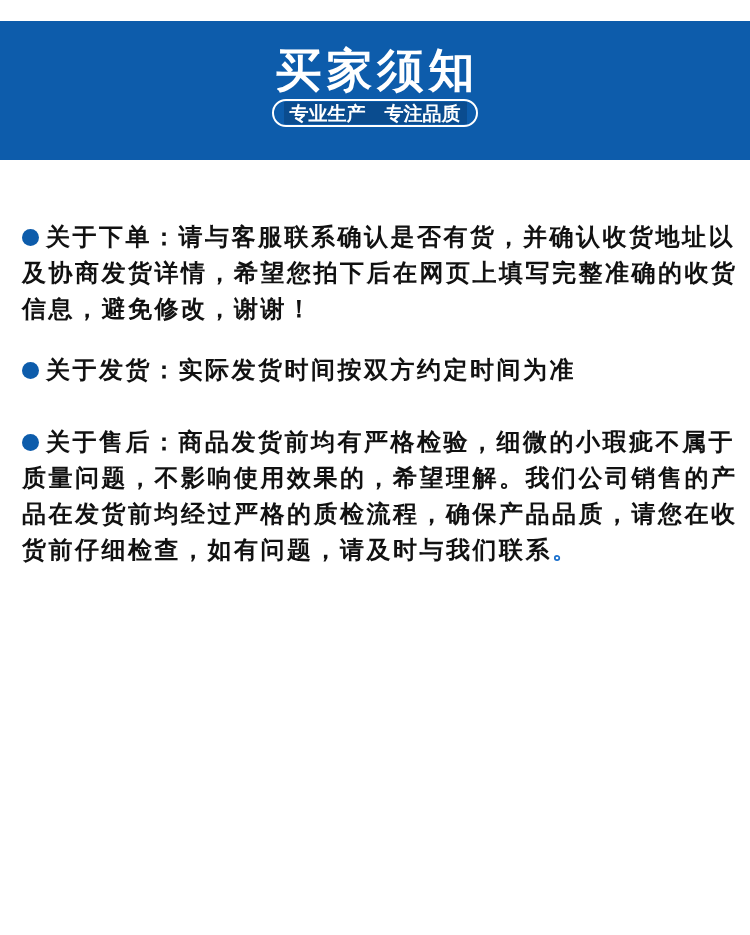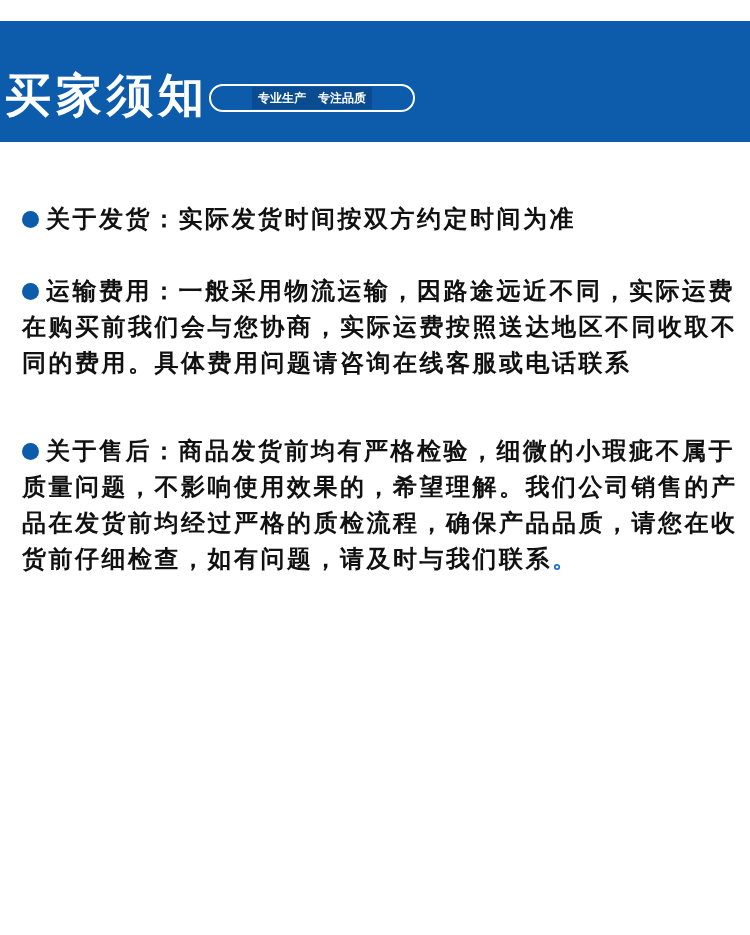--- a/index.html
+++ b/index.html
@@ -8,24 +8,24 @@
     width:750px;
     height:935px;
     background:#ffffff;
     overflow:hidden;
     font-family:"DejaVu Sans","Liberation Sans",sans-serif;
   }
   
   .banner{
     margin-top:21px;
     width:750px;
-    height:121px;
+    height:139px;
     background:var(--banner-blue,#0d5cab);
     display:flex;
-    flex-direction:row;
+    flex-direction:column;
     align-items:center;
     justify-content:flex-start;
     padding-top:26px;
     box-sizing:border-box;
   }
   .banner-title{
     color:#ffffff;
     font-size:46px;
     font-weight:bold;
     line-height:46px;
@@ -40,21 +40,21 @@
     box-sizing:border-box;
     border:2px solid #ffffff;
     border-radius:999px;
     display:flex;
     align-items:center;
     justify-content:center;
   }
   .banner-pill-inner{
     background:var(--subtitle-bg,#0a4c8f);
     color:#ffffff;
-    font-size:12px;
+    font-size:19px;
     font-weight:bold;
     height:22px;
     line-height:22px;
     padding:0 6px;
     white-space:pre;
     display:inline-block;
   }
   
   .content{
     padding:59px 8px 0 22px;
@@ -95,30 +95,30 @@
   <div class="banner">
     <div class="banner-title">买家须知</div>
     <div class="banner-pill">
       <span class="banner-pill-inner">专业生产　专注品质</span>
     </div>
   </div>
 
   <div class="content">
 
 
+    <div class="notice n2">
+      <span class="bullet"></span><span class="notice-text">关于下单：请与客服联系确认是否有货，并确认收货地址以
+及协商发货详情，希望您拍下后在网页上填写完整准确的收货
+信息，避免修改，谢谢！</span>
+    </div>
 
     <div class="notice n3">
       <span class="bullet"></span><span class="notice-text">关于发货：实际发货时间按双方约定时间为准</span>
     </div>
 
-    <div class="notice n4">
-      <span class="bullet"></span><span class="notice-text">运输费用：一般采用物流运输，因路途远近不同，实际运费
-在购买前我们会与您协商，实际运费按照送达地区不同收取不
-同的费用。具体费用问题请咨询在线客服或电话联系</span>
-    </div>
 
     <div class="notice">
       <span class="bullet"></span><span class="notice-text">关于售后：商品发货前均有严格检验，细微的小瑕疵不属于
 质量问题，不影响使用效果的，希望理解。我们公司销售的产
 品在发货前均经过严格的质检流程，确保产品品质，请您在收
 货前仔细检查，如有问题，请及时与我们联系</span><span class="blue-period">。</span>
     </div>
 
   </div>
 </div>

